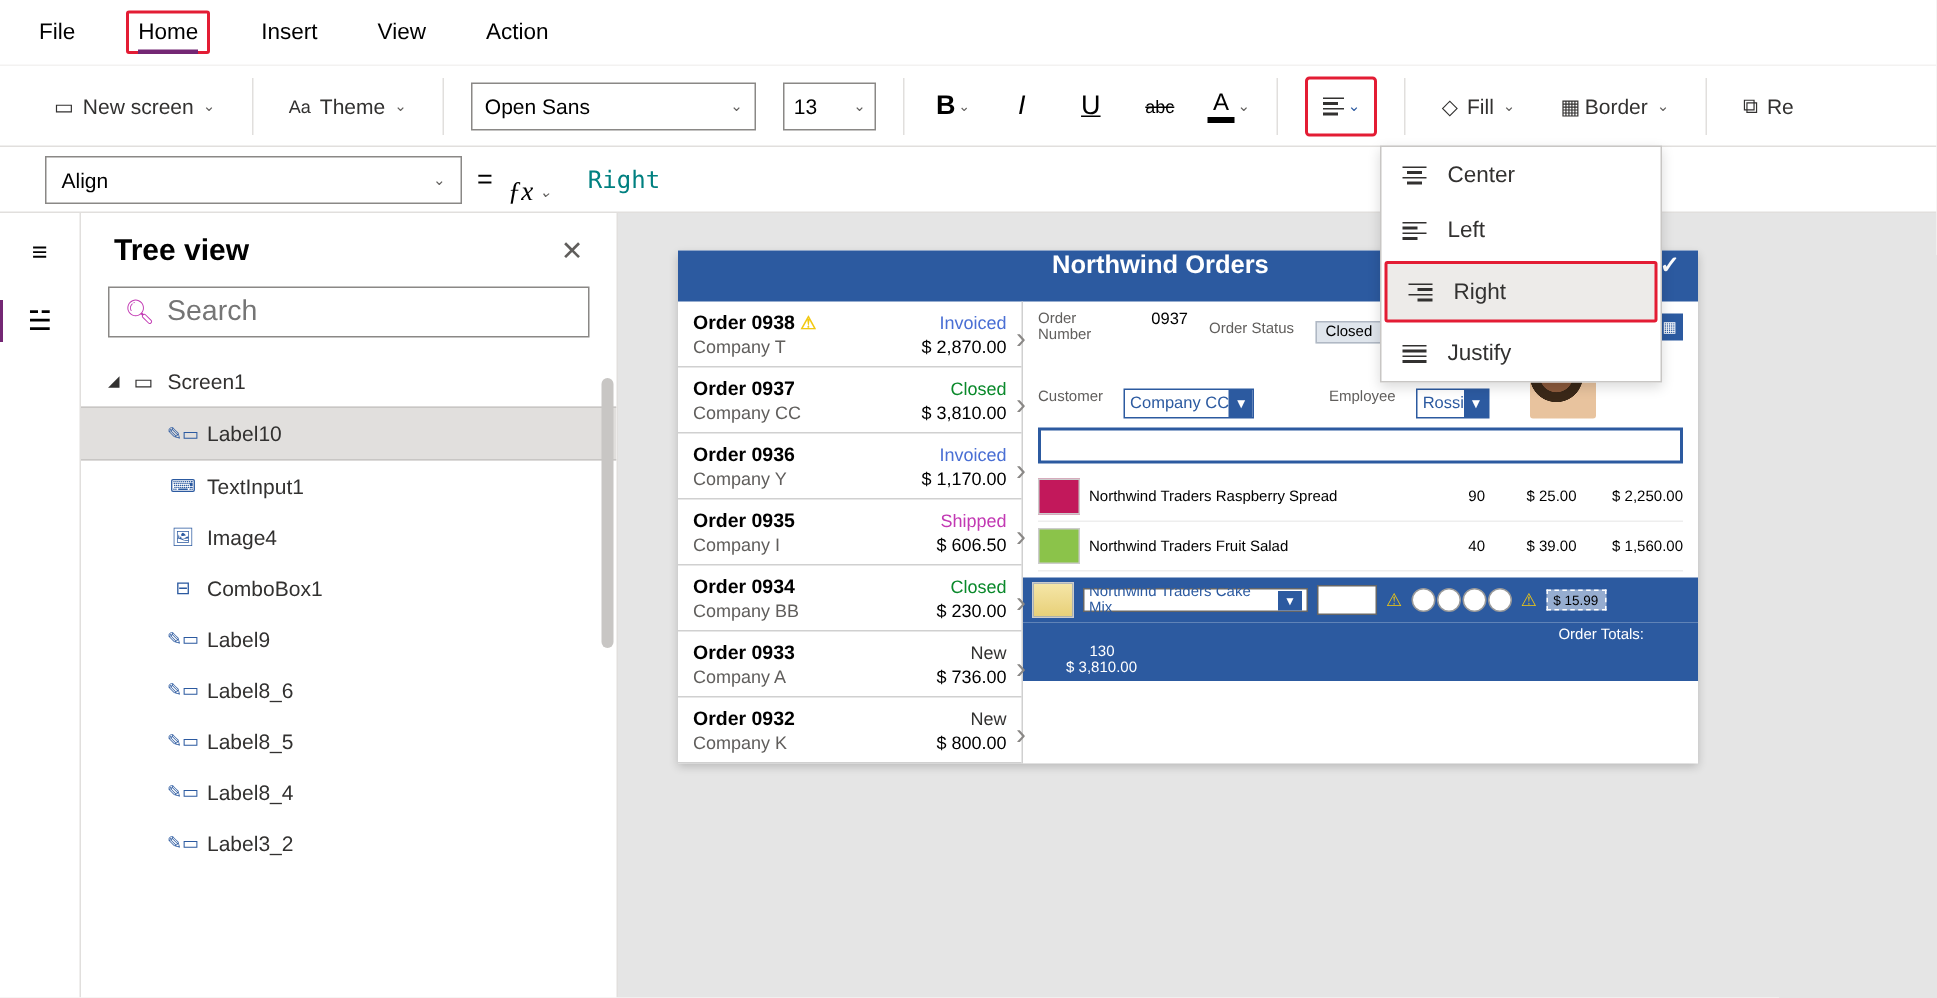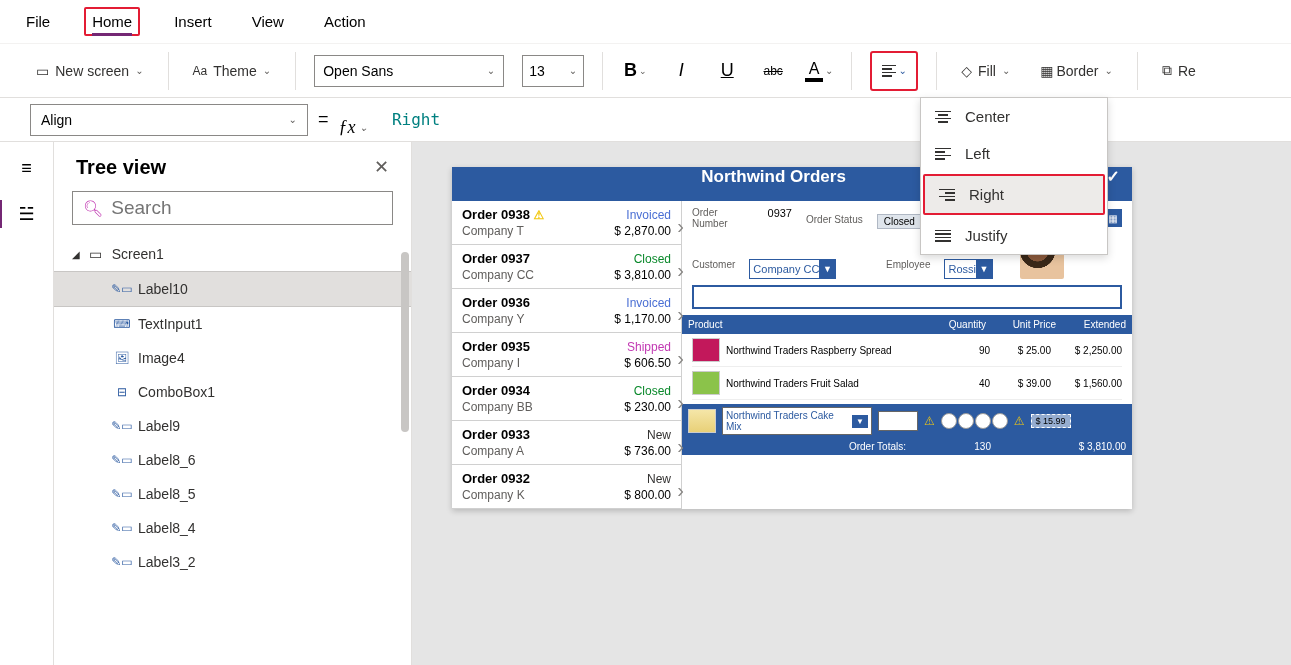--- a/index.html
+++ b/index.html
@@ -87,25 +87,25 @@
 .notes-box { border:2px solid #2c5aa0; height:24px; width:100%; }
 .chip { background:#dfe5ec; border:1px solid #b0b8c4; padding:1px 6px; font-size:10px; }
 
 .grid-hdr { background:#2c5aa0; color:#fff; display:flex; font-size:10px; padding:4px 6px; margin:0 -10px; }
 .gh { flex:1; } .gh.r{text-align:right; flex:0 0 70px;}
 .grid-row { display:flex; align-items:center; padding:4px 0; font-size:10px; border-bottom:1px solid #eee; gap:6px; }
 .prod-img { width:28px; height:24px; background:#ddd; border:1px solid #ccc; }
 .grid-row .name{flex:1;} .grid-row .num{width:55px; text-align:right;} .grid-row .num2{width:65px;text-align:right;}
 
 .edit-row { background:#2c5aa0; margin:4px -10px 0; padding:3px 6px; display:flex; align-items:center; gap:6px; }
-.edit-combo { background:#fff; border:1px solid #666; height:28px; flex:0 0 150px; display:flex; align-items:center; padding:0 3px; font-size:10px; color:#2c5aa0; justify-content:space-between; }
+.edit-combo { background:#fff; border:1px solid #666; height:16px; flex:0 0 150px; display:flex; align-items:center; padding:0 3px; font-size:10px; color:#2c5aa0; justify-content:space-between; }
 .edit-num { background:#fff; width:40px; height:20px; border:1px solid #666; }
 .circles { display:flex; gap:1px; }
 .circles span{width:16px;height:16px;border:1px solid #999;border-radius:50%;background:#fff;}
-.totals-row { background:#2c5aa0; color:#fff; margin:0 -10px; padding:3px 6px; display:flex; font-size:10px; justify-content:space-between; }
+.totals-row { background:#2c5aa0; color:#fff; margin:0 -10px; padding:3px 6px; display:flex; font-size:10px; justify-content:space-between;flex-direction:column; }
 
 .avatar { width:44px; height:44px; border-radius:2px; background:radial-gradient(circle at 40% 35%, #8b5a3c 28%, #3a2818 29% 45%, #e8c39e 46%); }
 .date-ico { width:18px; height:18px; background:#2c5aa0; color:#fff; display:flex; align-items:center; justify-content:center; font-size:10px; }
 </style>
 </head>
 <body>
 
 <div class="top-menu">
   <span class="menu-item">File</span>
   <span class="menu-item active">Home</span>
@@ -416,26 +416,20 @@
             <div class="combo">
                 <span>Rossi</span>
                 <span class="caret">▼</span>
               </div>
           </div>
           <div class="avatar"></div>
         </div>
         <div class="fld" style="margin-bottom:6px;">
           <div class="notes-box"></div>
         </div>
-        <div class="grid-hdr">
-          <span class="gh">Product</span>
-          <span class="gh r">Quantity</span>
-          <span class="gh r">Unit Price</span>
-          <span class="gh r">Extended</span>
-        </div>
         <div id="grid-rows">
             <div class="grid-row">
               <div class="prod-img" style="background:#c2185b;"></div>
               <span class="name">Northwind Traders Raspberry Spread</span>
               <span class="num">90</span>
               <span class="num">$ 25.00</span>
               <span class="num2">$ 2,250.00</span>
             </div>
             <div class="grid-row">
               <div class="prod-img" style="background:#8bc34a;"></div>

